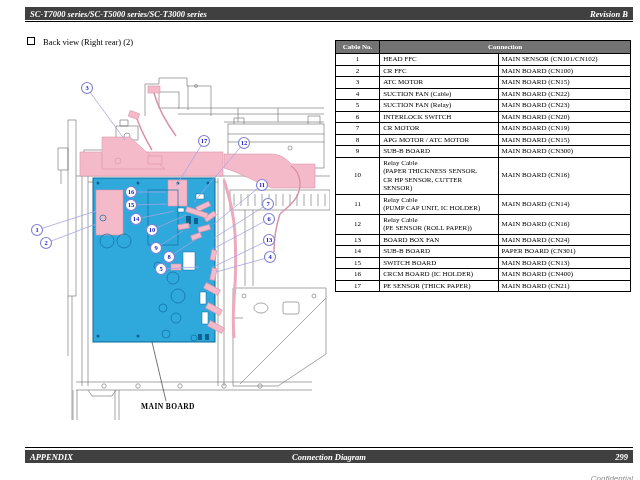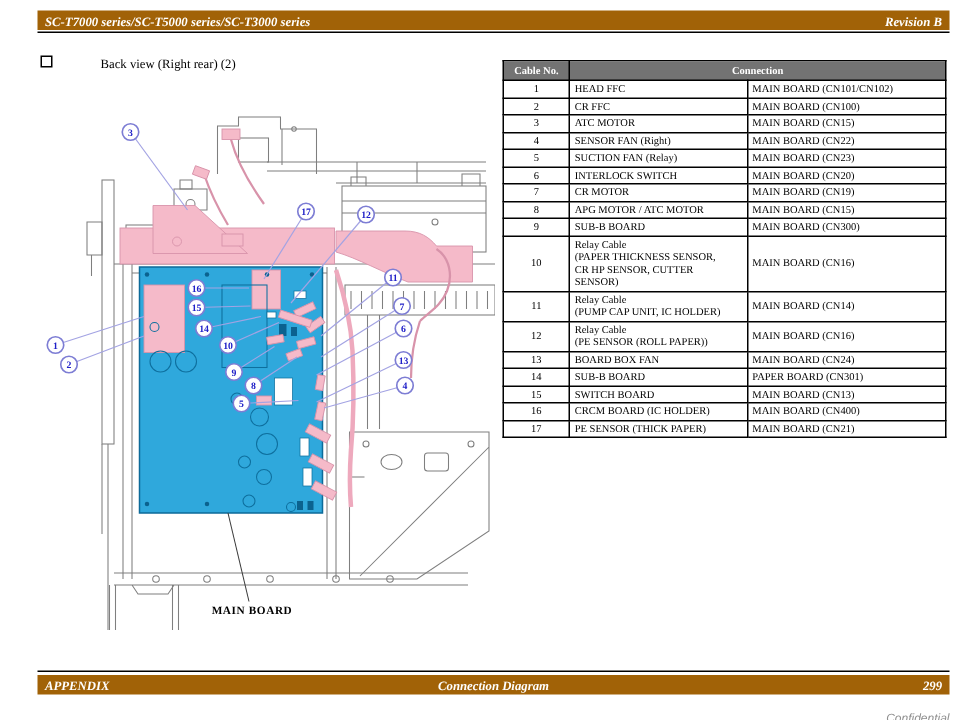--- a/index.html
+++ b/index.html
@@ -1,30 +1,30 @@
 <!DOCTYPE html>
 <html><head>
 <meta charset="utf-8">
 <style>
   html,body{margin:0;padding:0;background:#fff;}
   #page{position:relative;width:640px;height:480px;background:#fff;overflow:hidden;
         font-family:"Liberation Serif",serif;}
-  .bar{position:absolute;left:25px;width:608px;height:13px;background:#a16207;color:#fff;
+  .bar{position:absolute;left:25px;width:608px;height:13px;background:#404040;color:#fff;
        display:flex;justify-content:space-between;align-items:center;
        padding:0 5px;box-sizing:border-box;
        font:bold italic 8.5px "Liberation Serif",serif;}
   .rule{position:absolute;left:25px;width:608px;height:1px;background:#000;}
   #hdr-bar{top:7px;} #hdr-rule{top:21px;}
   #ftr-rule{top:447px;} #ftr-bar{top:450px;}
   .bar .center{position:absolute;left:0;right:0;text-align:center;font-family:Liberation Serif, serif;}
   .bar .side{position:relative;z-index:1;}
   #confidential{position:absolute;top:474px;left:25px;width:608px;text-align:right;
        font:italic 8px "Liberation Sans",sans-serif;color:#8f8f8f;}
   #section-line{position:absolute;left:27px;top:37px;display:flex;align-items:flex-start;
-       font:8.5px "Liberation Serif",serif;color:#000;gap:24px;}
+       font:8.5px "Liberation Serif",serif;color:#000;}
   #section-line .chk{display:inline-block;width:6px;height:6px;border:1.2px solid #000;
        margin-right:8px;}
   
   #tbl-wrap{position:absolute;left:335px;top:40px;width:296px;}
   table.conn{border-collapse:collapse;width:100%;table-layout:fixed;
        font:7px/8.5px "Liberation Serif",serif;color:#000;border:1.5px solid #000;}
   table.conn th,table.conn td{border:1px solid #000;padding:1px 3px;vertical-align:middle;
        overflow:hidden;}
   table.conn th{background:#737373;color:#fff;text-align:center;font-weight:bold;height:10px;}
   td.c-no{text-align:center;}
@@ -245,35 +245,35 @@
       <thead>
         <tr>
           <th>Cable No.</th>
           <th colspan="2">Connection</th>
         </tr>
       </thead>
       <tbody>
           <tr>
             <td class="c-no">1</td>
             <td class="c-dev">HEAD FFC</td>
-            <td class="c-board">MAIN BOARD (CN101/CN102)</td>
+            <td class="c-board">MAIN SENSOR (CN101/CN102)</td>
           </tr>
           <tr>
             <td class="c-no">2</td>
             <td class="c-dev">CR FFC</td>
             <td class="c-board">MAIN BOARD (CN100)</td>
           </tr>
           <tr>
             <td class="c-no">3</td>
             <td class="c-dev">ATC MOTOR</td>
             <td class="c-board">MAIN BOARD (CN15)</td>
           </tr>
           <tr>
             <td class="c-no">4</td>
-            <td class="c-dev">SENSOR FAN (Right)</td>
+            <td class="c-dev">SUCTION FAN (Cable)</td>
             <td class="c-board">MAIN BOARD (CN22)</td>
           </tr>
           <tr>
             <td class="c-no">5</td>
             <td class="c-dev">SUCTION FAN (Relay)</td>
             <td class="c-board">MAIN BOARD (CN23)</td>
           </tr>
           <tr>
             <td class="c-no">6</td>
             <td class="c-dev">INTERLOCK SWITCH</td>

